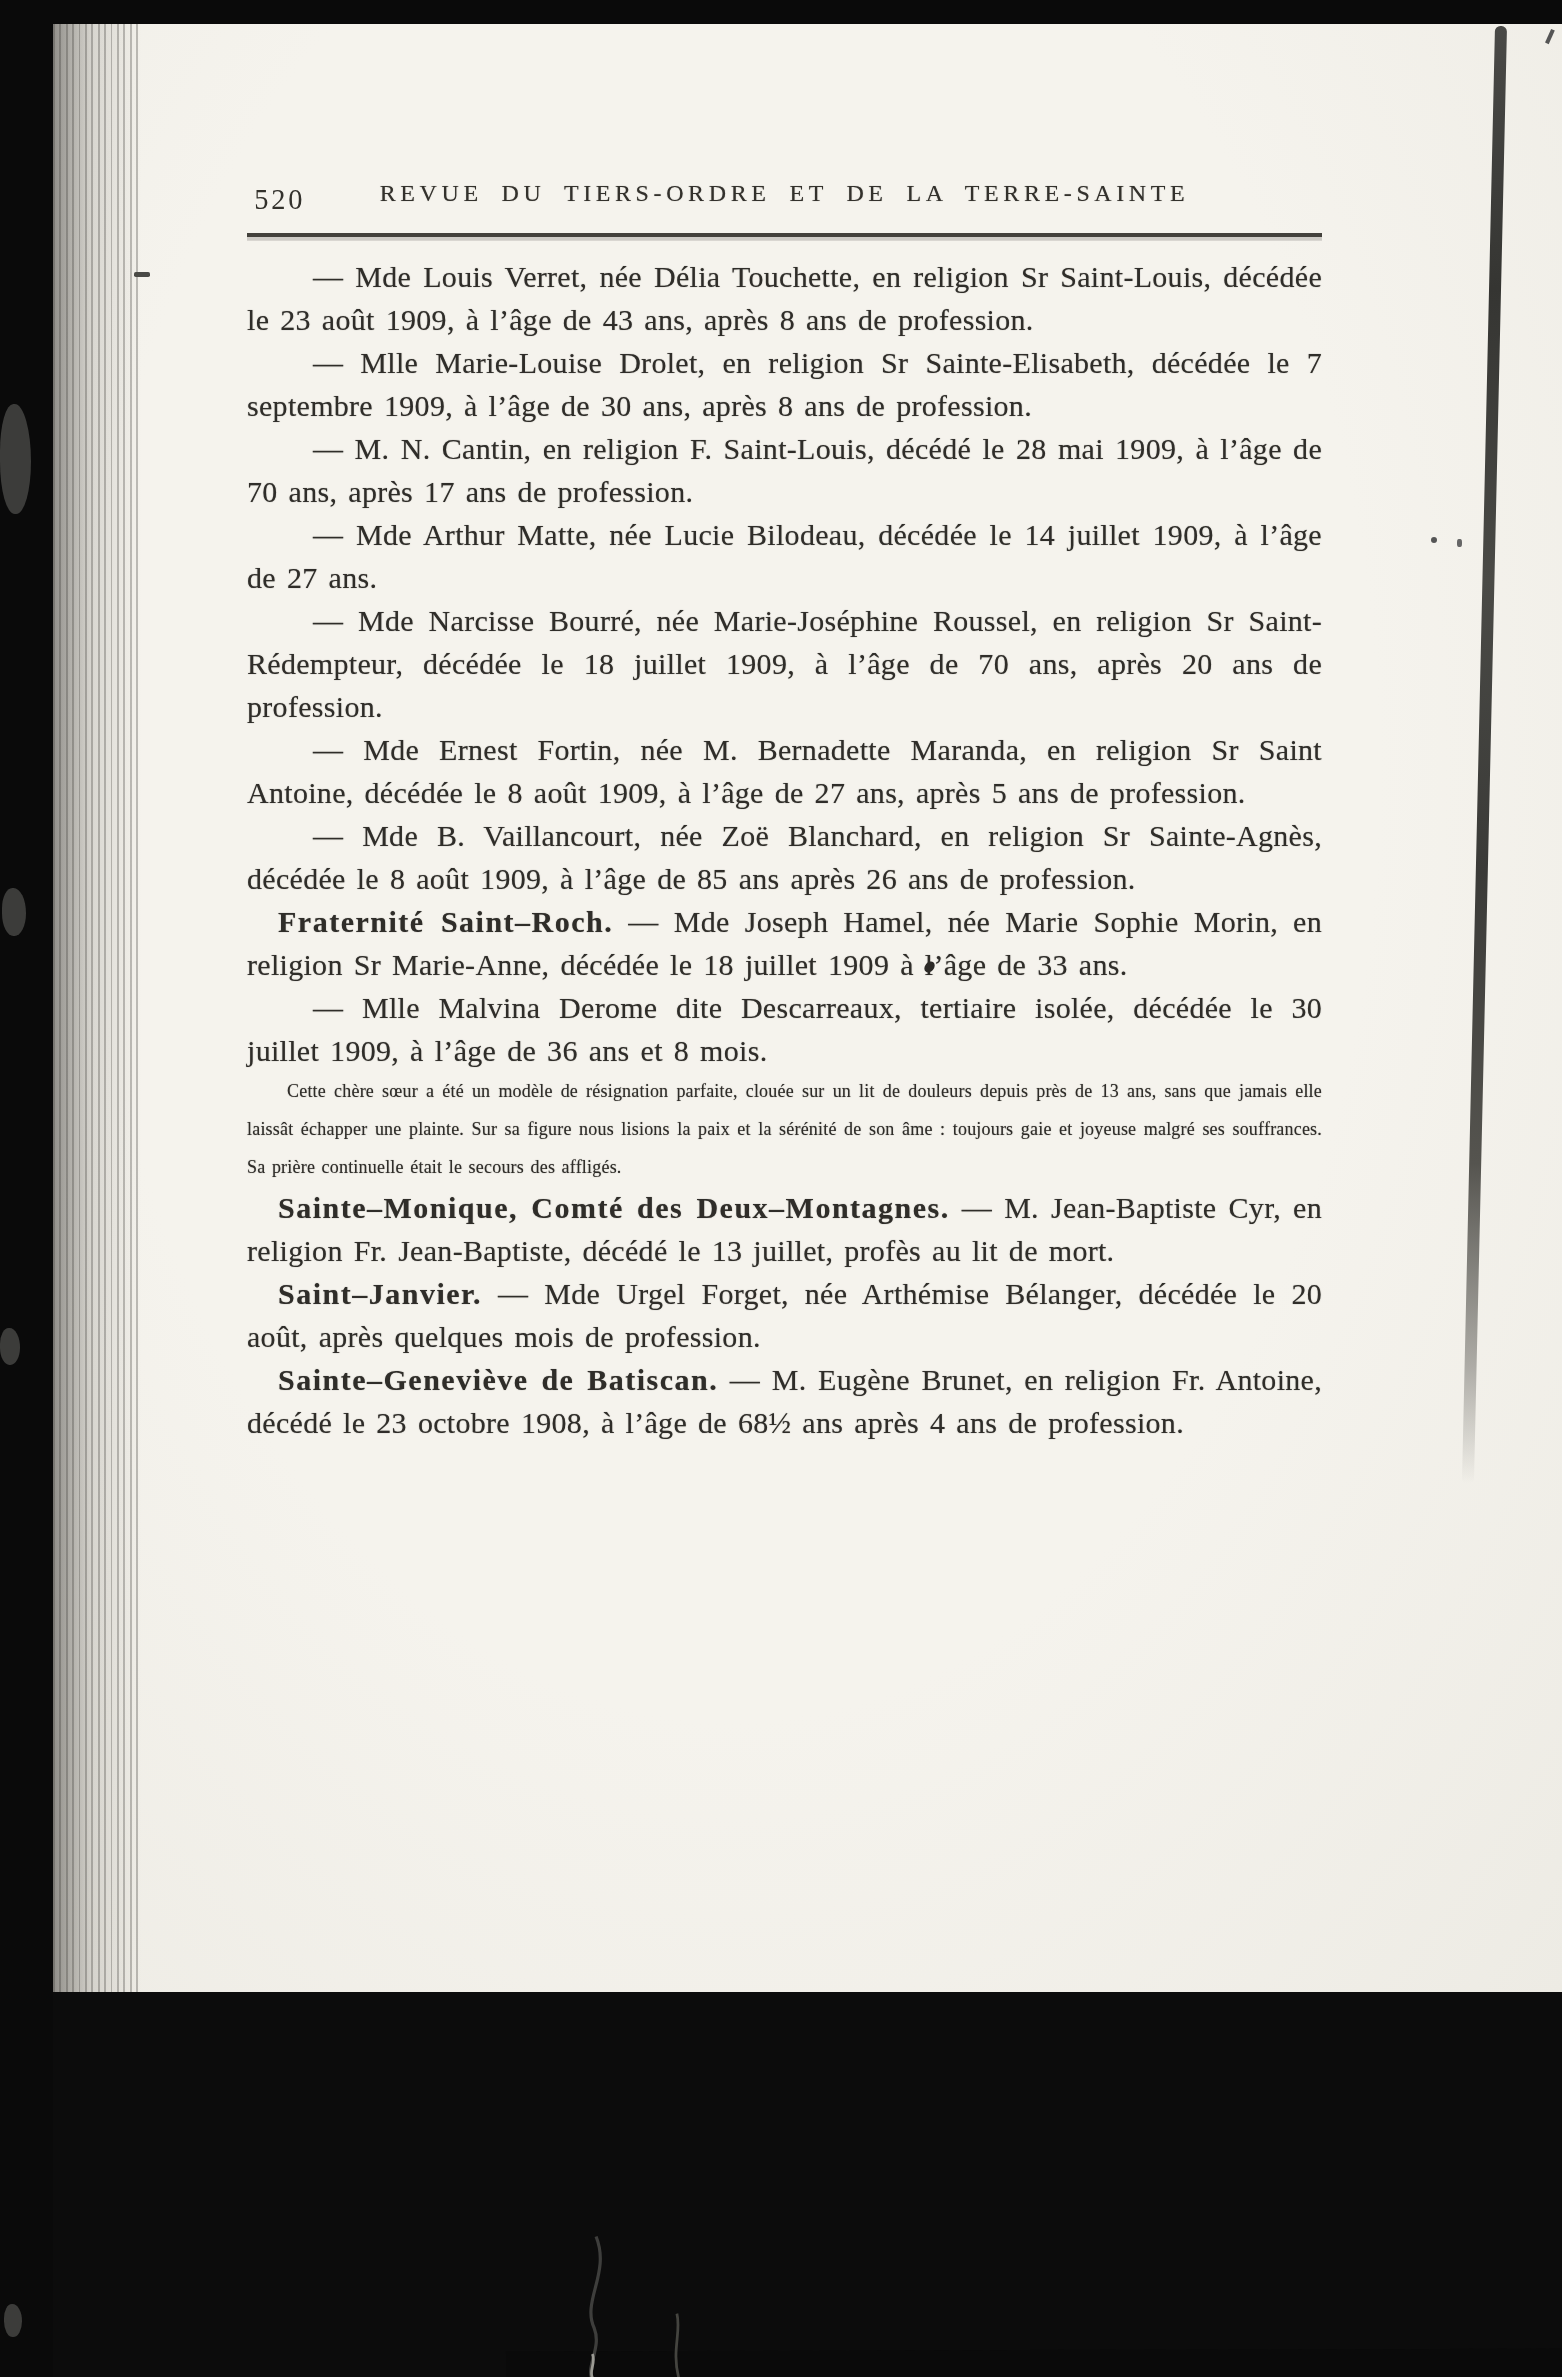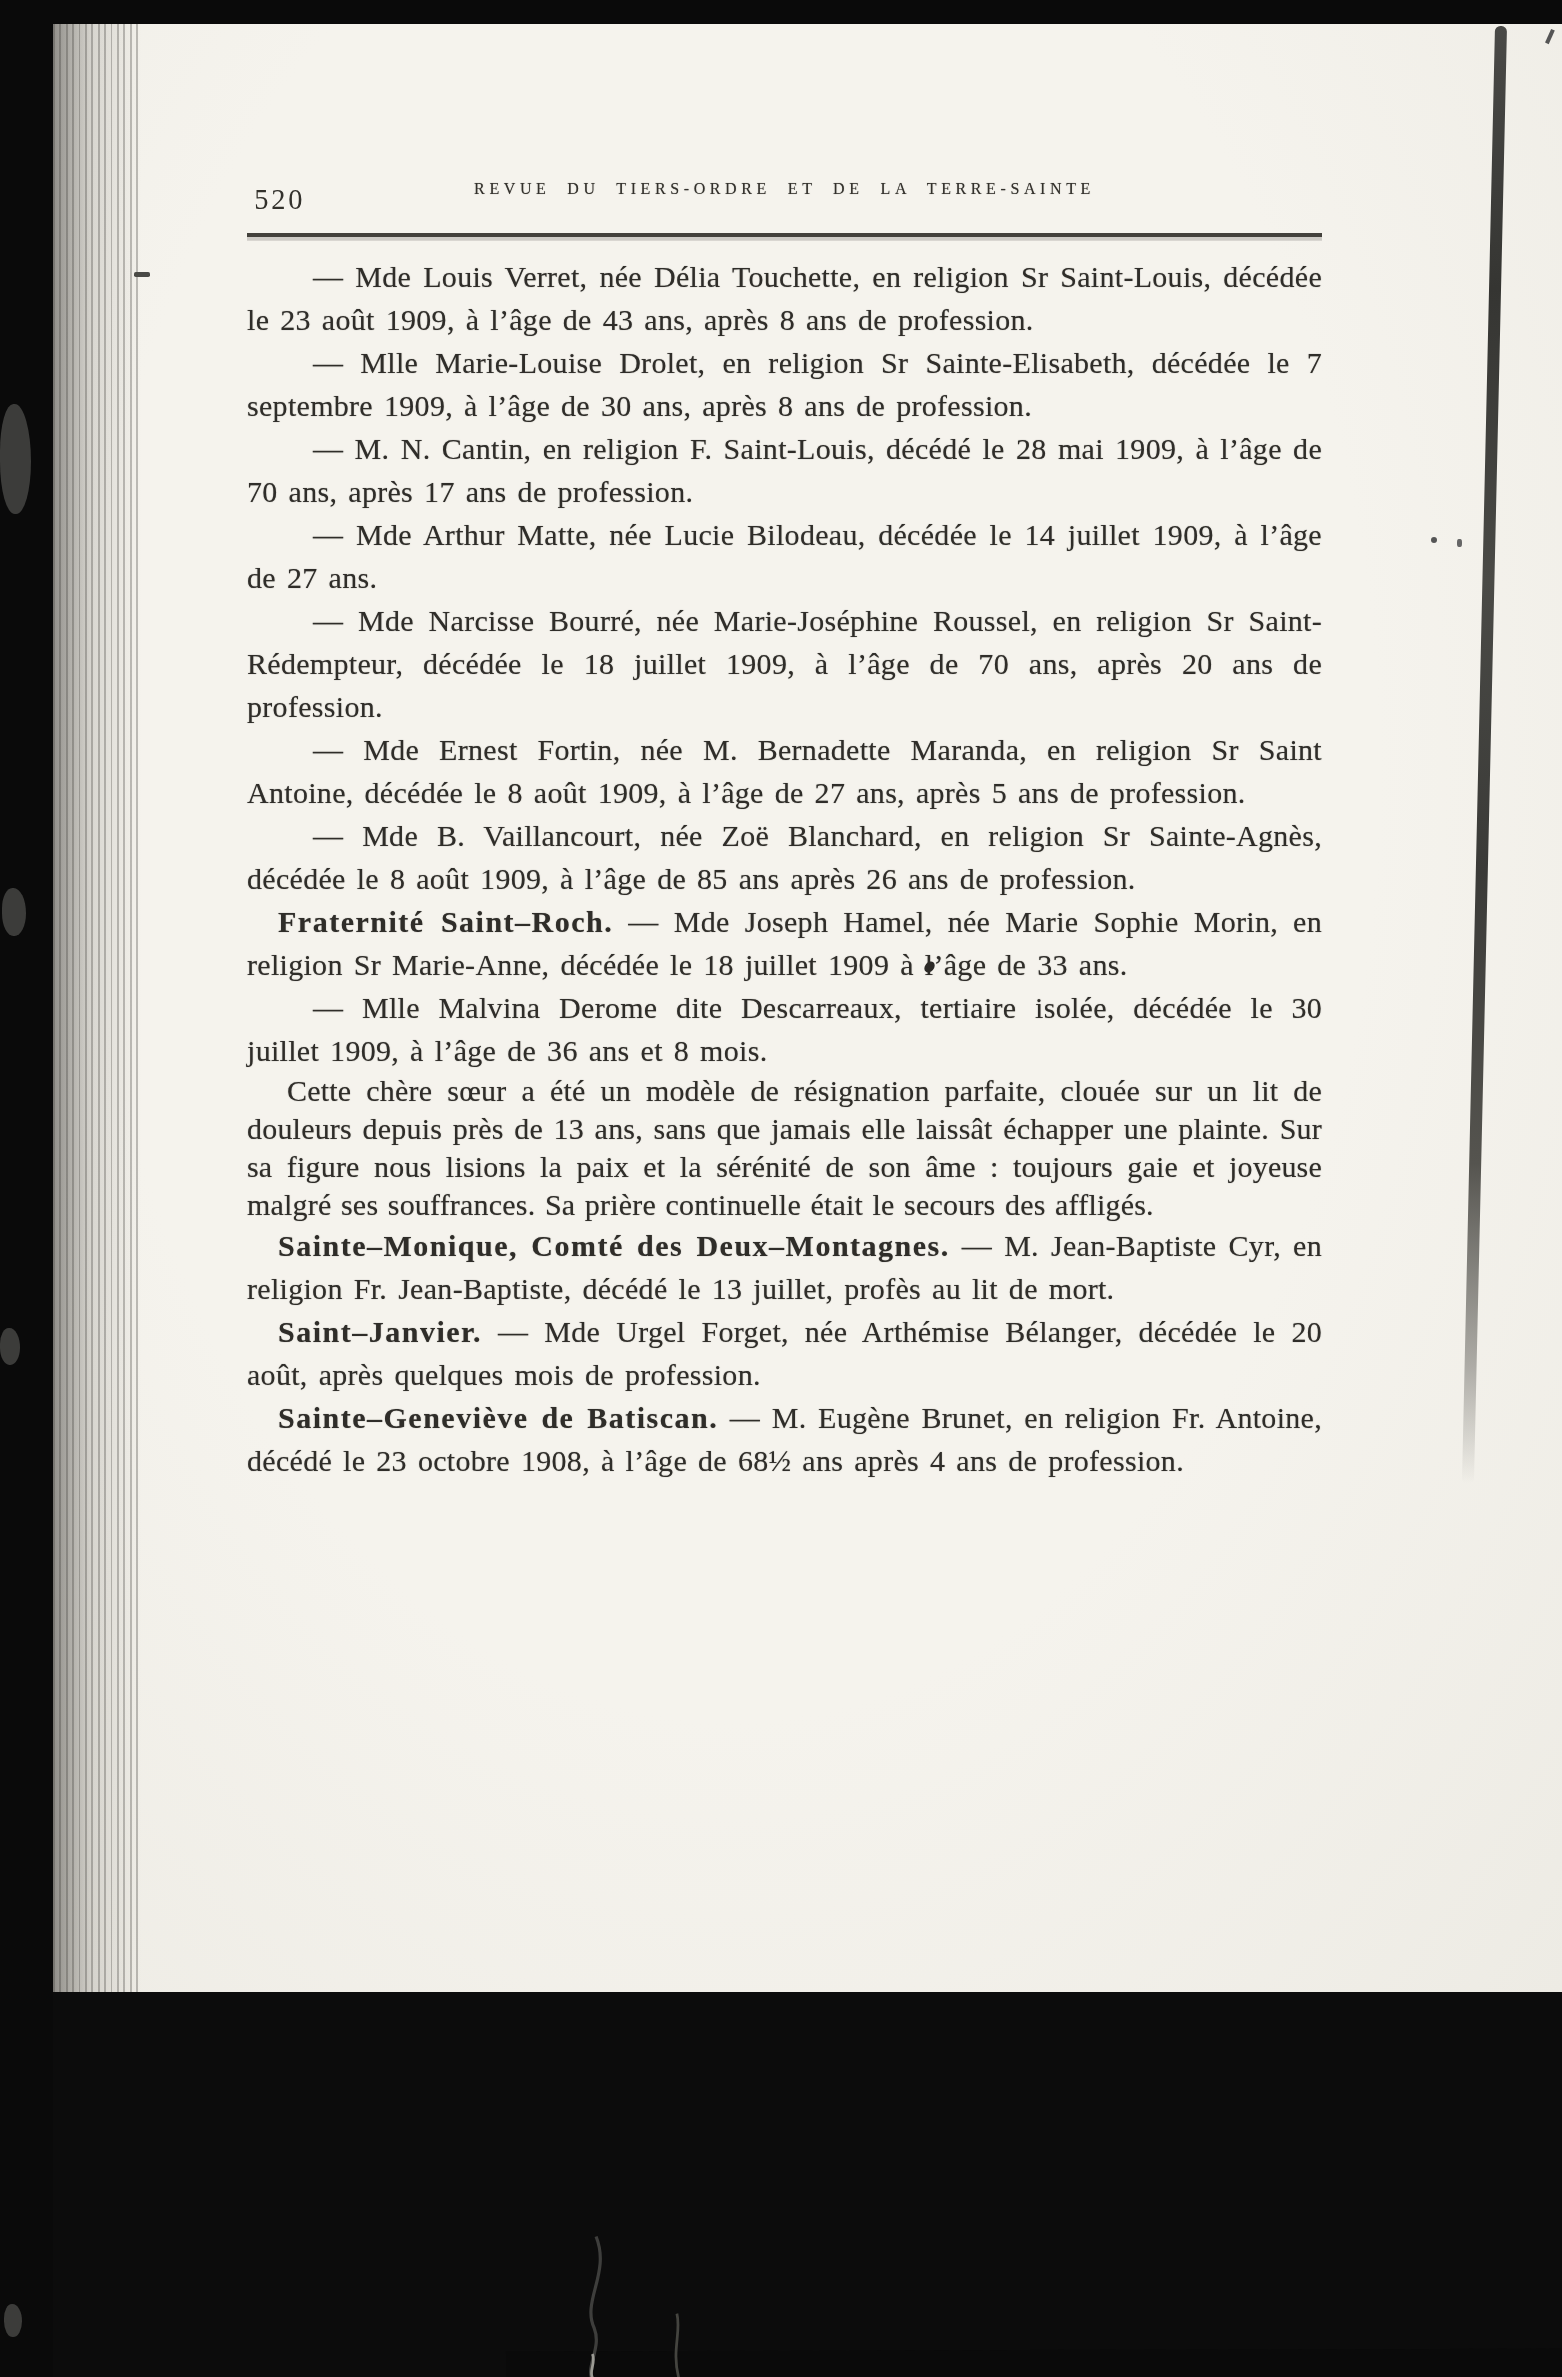--- a/index.html
+++ b/index.html
@@ -53,40 +53,40 @@
     position:absolute;left:194px;top:156px;width:1075px;
     color:#2f2d29;
   }
   .pagehead{position:relative;height:40px;}
   .pagenum{
     position:absolute;left:7.3px;top:3.7px;
     font-size:28.4px;letter-spacing:2.8px;color:#33312c;
   }
   .runhead{
     display:block;text-align:center;
-    font-size:16px;letter-spacing:4.6px;word-spacing:8.3px;
+    font-size:24px;letter-spacing:4.6px;word-spacing:8.3px;
     color:#33312c;white-space:nowrap;
     text-shadow:0 0 0.9px rgba(51,49,44,.55);
   }
   .rule{
     margin-top:13px;height:3.7px;background:#43413c;
     box-shadow:0 3.7px 0 rgba(67,65,60,.22);
   }
   .bodytext{
     margin-top:18px;
     font-size:30px;line-height:43px;
     text-align:justify;
     word-spacing:3.2px;letter-spacing:0.3px;
     text-shadow:0 0 1.1px rgba(47,45,41,.5);
   }
   .para{margin:0;text-indent:66px;}
   .head-para{margin:0;text-indent:31px;}
   .lead{font-weight:bold;letter-spacing:1.5px;}
   .small{
-    margin:0;font-size:30px;line-height:38px;
+    margin:0;font-size:18px;line-height:38px;
     text-indent:40px;word-spacing:1.8px;letter-spacing:0.2px;
   }
 </style>
 </head>
 <body>
 
 <div class="scan">
 
   <div class="paper">
     <div class="gutter"></div>

